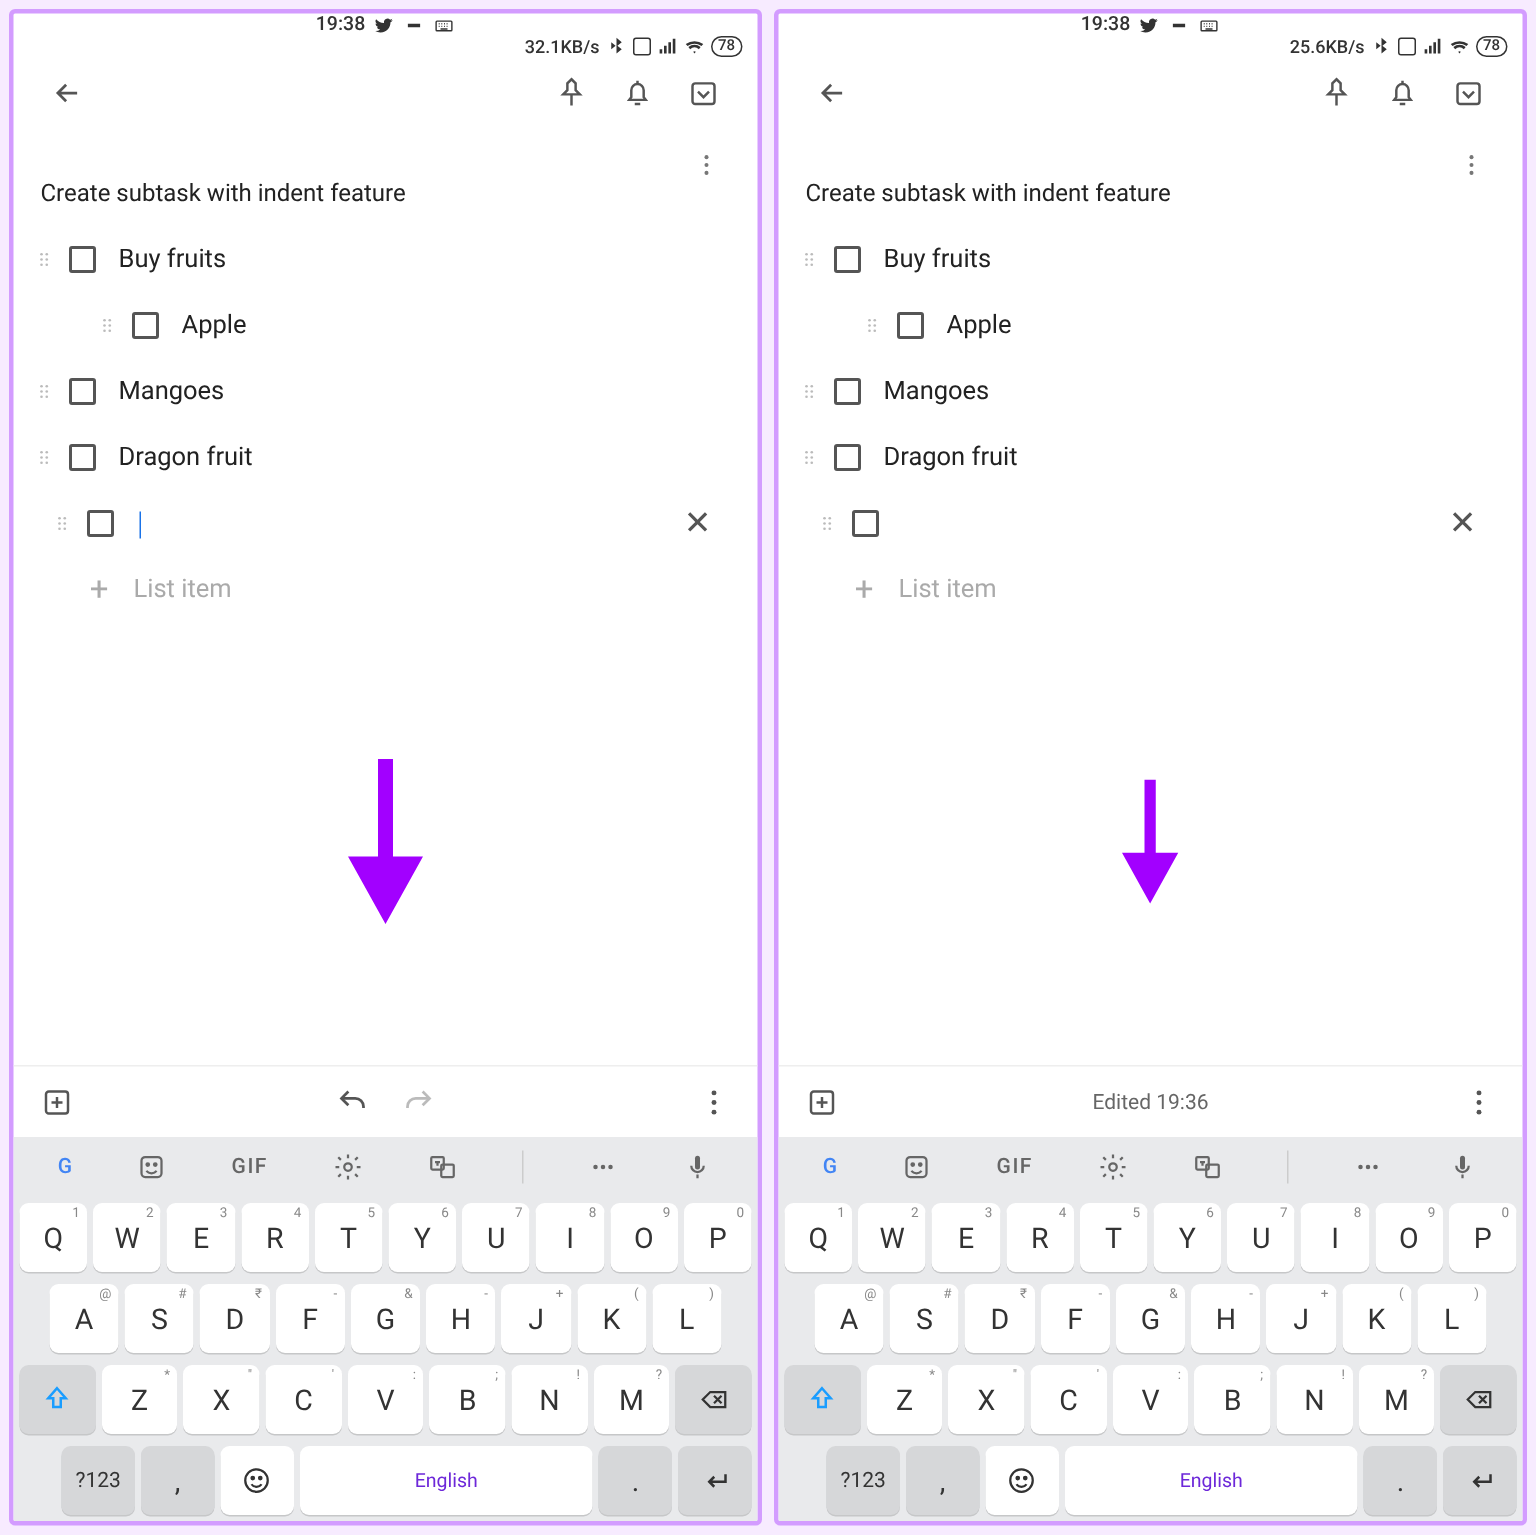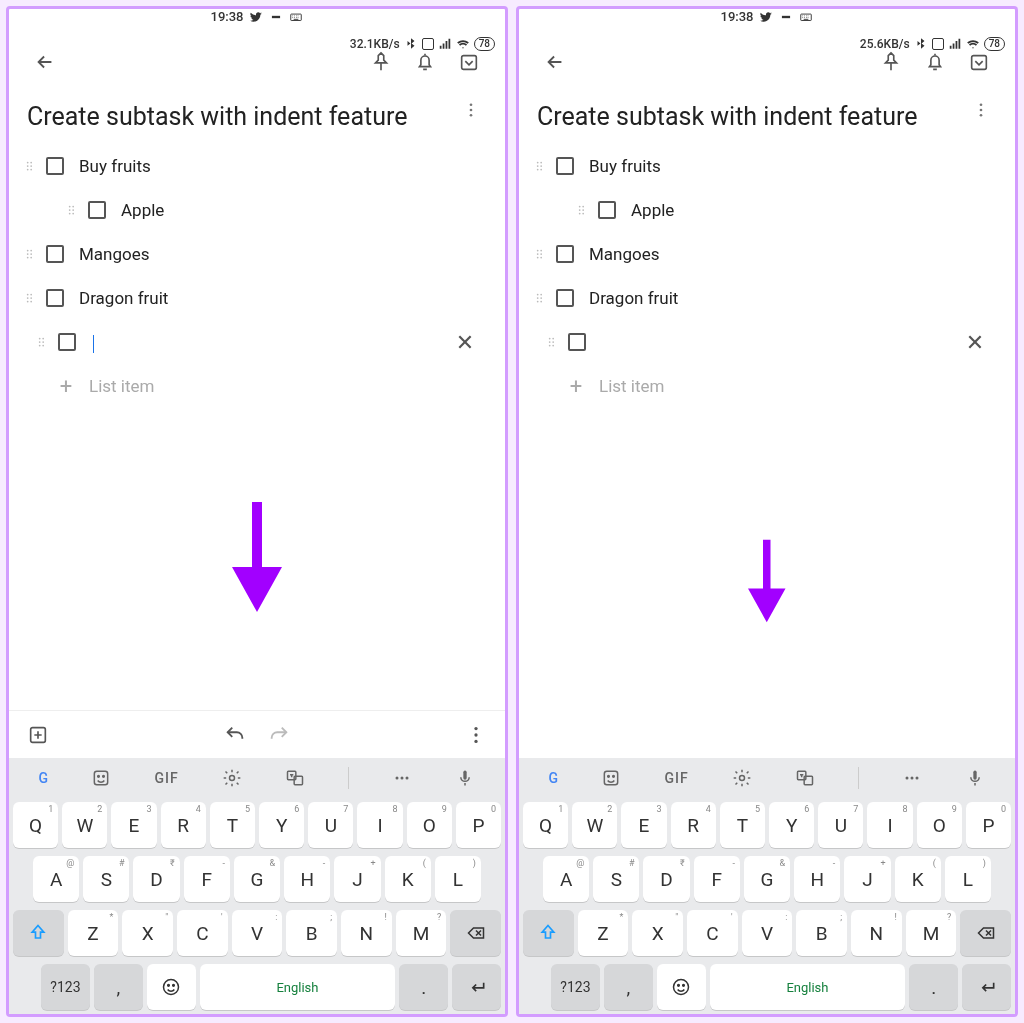--- a/index.html
+++ b/index.html
@@ -1,29 +1,29 @@
 <!DOCTYPE html>
 <html><head>
 <meta charset="utf-8">
 <style>
   * { box-sizing: border-box; margin: 0; padding: 0; font-family: Roboto, Arial, sans-serif; }
   body { background: #f7ebff; display: flex; gap: 8px; padding: 6px; width: 1024px; height: 1023px; }
   .phone { flex: 1; background: #fff; border: 3px solid #d39cff; border-radius: 4px; display: flex; flex-direction: column; overflow: hidden; position: relative; }
   .statusbar { height: 28px; display: flex; align-items: center; padding: 0 10px; font-size: 13px; font-weight: 500; color: #333; flex-direction: column; }
   .statusbar .sb-left { display: flex; align-items: center; gap: 6px; }
-  .statusbar .sb-right { margin-left: auto; display: flex; align-items: center; gap: 4px; font-size: 12px; margin-top: 13px; }
+  .statusbar .sb-right { margin-left: auto; display: flex; align-items: center; gap: 4px; font-size: 12px; }
   .sb-ico { width: 14px; height: 14px; display: inline-flex; align-items: center; justify-content: center; }
   .sb-ico svg { width: 100%; height: 100%; }
   .batt { border: 1.2px solid #333; border-radius: 7px; padding: 0 4px; font-size: 10px; line-height: 12px; }
   .appbar { height: 50px; display: flex; align-items: center; padding: 0 14px; }
   .appbar .spacer { flex: 1; }
   .appbar .ab-btn { width: 44px; height: 44px; display: flex; align-items: center; justify-content: center; color: #555; }
   .ab-btn svg { width: 22px; height: 22px; }
   .title-row { display: flex; align-items: flex-start; padding: 14px 18px 6px 18px; }
-  .title { font-size: 25px; line-height: 1.25; color: #222; flex: 1; }
+  .title { font-size: 16px; line-height: 1.25; color: #222; flex: 1; margin-top: 18px; }
   .more-v { width: 32px; display: flex; align-items: center; justify-content: center; color: #777; }
   .more-v svg { width: 18px; height: 18px; }
   .list { padding: 6px 0 0 0; }
   .item { display: flex; align-items: center; height: 44px; padding: 0 22px; }
   .drag { width: 22px; display: flex; justify-content: center; color: #bbb; }
   .drag svg { width: 14px; height: 14px; }
   .chk { width: 28px; display: flex; justify-content: center; }
   .chk-box { width: 18px; height: 18px; border: 2px solid #555; border-radius: 2px; }
   .txt { font-size: 17px; color: #222; padding-left: 10px; flex: 1; }
   .txt.placeholder { color: #aaa; }
@@ -40,21 +40,21 @@
   .bb-edited { font-size: 14px; color: #666; }
   .keyboard { background: #e9eaec; }
   .kb-top { height: 40px; display: flex; align-items: center; justify-content: space-around; padding: 0 8px; }
   .kb-top .kt { color: #666; font-size: 14px; font-weight: 500; display: flex; align-items: center; }
   .kb-row { display: flex; gap: 4px; padding: 4px 4px; }
   .key { flex: 1; background: #fff; border-radius: 6px; height: 46px; display: flex; align-items: center; justify-content: center; font-size: 19px; color: #333; position: relative; box-shadow: 0 1px 0 rgba(0,0,0,.15); }
   .key .sup { position: absolute; top: 2px; right: 5px; font-size: 9px; color: #888; }
   .key.fn { background: #d6d7d9; }
   .row2 { padding: 4px 24px; }
   .row4 { gap: 4px; padding: 4px 4px; margin-left: 28px; }
-  .key.space { flex: 4; font-size: 13px; color: #15803d; }
+  .key.space { flex: 4; font-size: 13px; color: #6d28d9; }
   .key.shift svg, .key.back svg, .key.enter svg, .key.emoji svg { width: 20px; height: 20px; }
   .key.shift svg { stroke: #1a9dff; }
   .g-logo span:nth-child(1){color:#4285F4}
   .g-logo span:nth-child(2){color:#EA4335}
   .g-logo span:nth-child(3){color:#FBBC05}
   .g-logo span:nth-child(4){color:#4285F4}
   .g-logo span:nth-child(5){color:#34A853}
   .g-logo span:nth-child(6){color:#EA4335}
   .g-logo { font-weight: 700; font-size: 18px; }
   .kt svg { width: 20px; height: 20px; }
@@ -534,20 +534,38 @@
       <div class="add-row">
         <div class="plus">+</div>
         <div class="txt placeholder">List item</div>
       </div>
     </div>
     <div class="arrow-zone">
       <div class="arrow"><svg width="49.50000000000001" height="90" viewBox="0 0 60 120">
           <path d="M25 5 L35 5 L35 70 L55 70 L30 115 L5 70 L25 70 Z"></path>
         </svg></div>
     </div>
+    <div class="bottombar">
+      <div class="bb-ico">
+        <svg viewBox="0 0 24 24" fill="none" stroke="currentColor" stroke-width="1.8">
+          <rect x="4" y="4" width="16" height="16" rx="2"></rect>
+          <path d="M12 8v8M8 12h8"></path>
+        </svg>
+      </div>
+      <div class="bb-spacer"></div>
+      <div class="bb-edited">Edited 19:36</div>
+      <div class="bb-spacer"></div>
+      <div class="bb-ico more-v">
+        <svg viewBox="0 0 24 24" fill="currentColor">
+          <circle cx="12" cy="5" r="1.8"></circle>
+          <circle cx="12" cy="12" r="1.8"></circle>
+          <circle cx="12" cy="19" r="1.8"></circle>
+        </svg>
+      </div>
+    </div>
     <div class="keyboard">
       <div class="kb-top">
         <span class="kt g-logo">
           <span>G</span>
         </span>
         <span class="kt">
           <svg viewBox="0 0 24 24" fill="none" stroke="currentColor" stroke-width="1.8">
             <rect x="4" y="4" width="16" height="16" rx="3"></rect>
             <circle cx="9" cy="10" r="1"></circle>
             <circle cx="15" cy="10" r="1"></circle>

